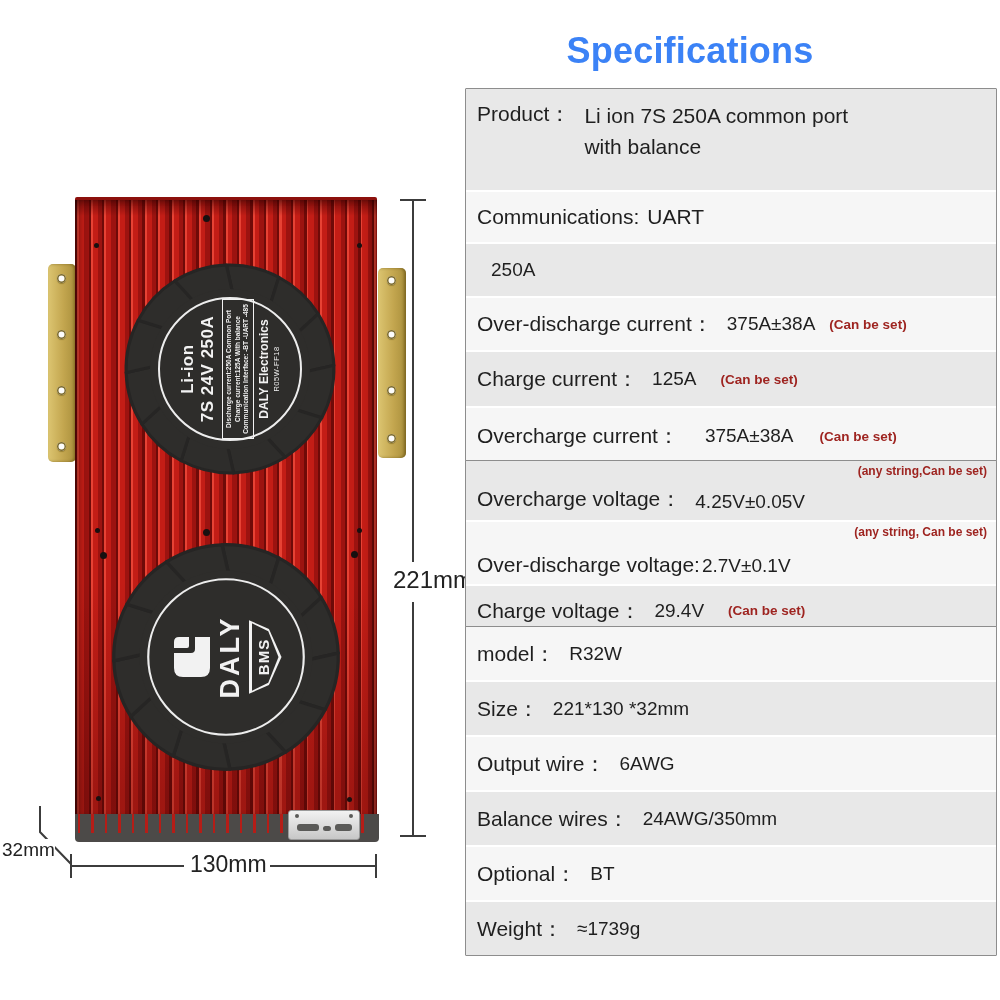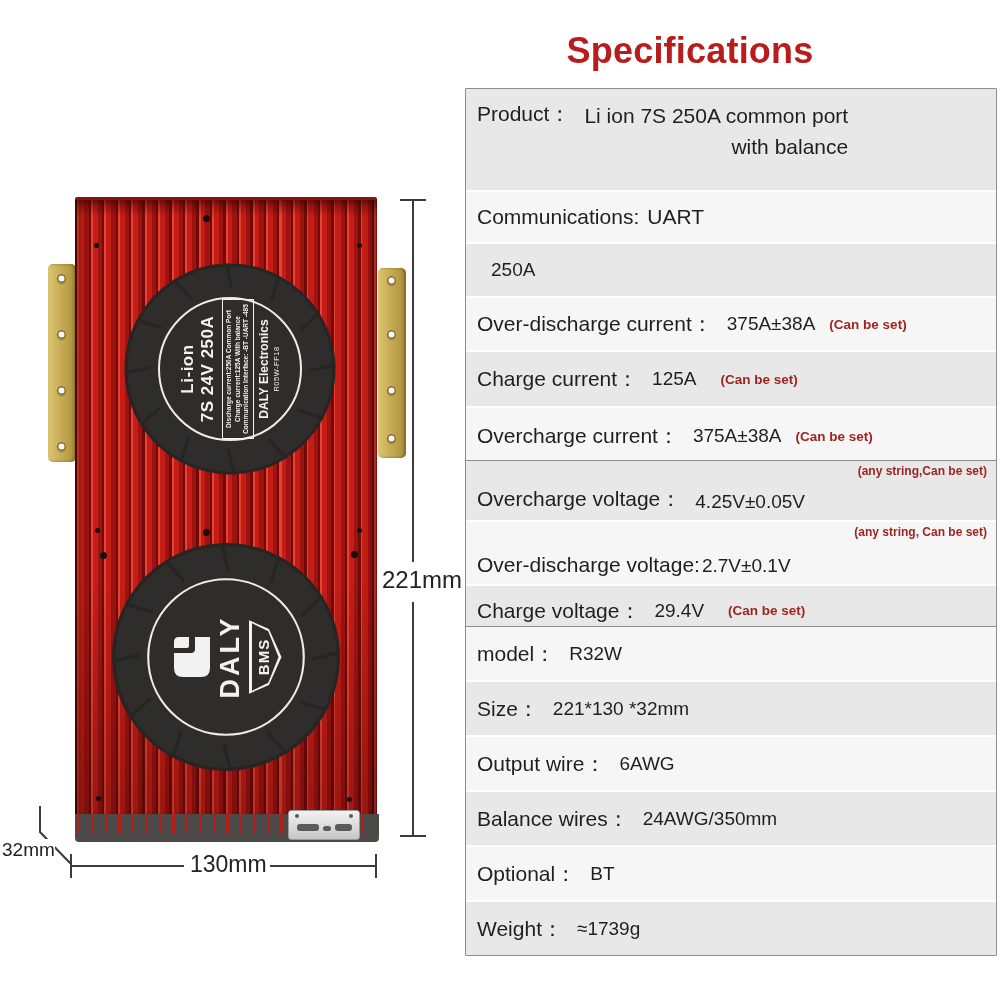--- a/index.html
+++ b/index.html
@@ -2,21 +2,21 @@
 <html><head>
 <meta charset="utf-8">
 <style>
   html,body{margin:0;padding:0;background:#fff;}
   .stage{position:relative;width:1000px;height:1000px;background:#fff;overflow:hidden;
          font-family:"Liberation Sans",sans-serif;color:#1f1f1f;}
   .abs{position:absolute;}
 
   
   .title{left:420px;top:30px;width:540px;text-align:center;font-size:36px;font-weight:700;
-         color:#b91c1c;letter-spacing:.2px;z-index:6;}
+         color:#3b82f6;letter-spacing:.2px;z-index:6;}
 
   
   .spec-box{left:465px;width:530px;border:1px solid #8d8d8d;background:#fff;z-index:6;border-radius:1px;}
   .row{display:flex;align-items:center;padding:0 10px 0 11px;border-bottom:2px solid #fff;position:relative;}
   .row:last-child{border-bottom:none;}
   .row.a{background:#e8e8e8;}
   .row.b{background:#f6f6f6;}
   .lbl{font-size:21px;color:#1f1f1f;white-space:nowrap;}
   .val{font-size:19px;margin-left:14px;white-space:nowrap;}
   .val--lg{font-size:21px;}
@@ -65,21 +65,21 @@
   .logo-word{font-size:27px;font-weight:800;letter-spacing:3px;line-height:30px;margin-top:2px;}
   .badge{position:relative;width:74px;height:33px;margin-top:4px;
          background:#f2f2f2;clip-path:polygon(0% 0%,100% 0%,88% 62%,50% 100%,12% 62%);}
   .badge-in{position:absolute;left:3px;top:3px;right:3px;bottom:3px;background:#2e2d2b;
             clip-path:polygon(0% 0%,100% 0%,88% 62%,50% 100%,12% 62%);
             display:flex;align-items:flex-start;justify-content:center;}
   .badge-in span{font-size:15px;font-weight:800;letter-spacing:1px;margin-top:3px;color:#f2f2f2;}
 
   
   .dim{z-index:6;background:#fff;color:#222;white-space:nowrap;}
-  .dim-221{left:377px;top:566px;font-size:24px;padding:0 5px;}
+  .dim-221{left:377px;top:566px;font-size:24px;padding:0 16px;}
   .dim-130{left:187px;top:851px;font-size:23px;padding:0 3px;}
   .dim-32{left:2px;top:839px;font-size:19px;}
 </style>
 </head>
 <body>
 
 <div class="stage">
 
   <div class="abs" style="left:0;top:0;width:460px;height:1000px;">
 
@@ -193,21 +193,21 @@
       </div>
     </div>
   </div>
 
   <div class="abs dim dim-221">221mm</div>
   <div class="abs dim dim-130">130mm</div>
   <div class="abs dim dim-32">32mm</div>
 
   <div class="abs title">Specifications</div>
 
-  <div class="abs spec-box" style="top:88px;text-align:right;">
+  <div class="abs spec-box" style="top:88px;">
     <div class="row a row--product" style="height:90px;">
       <span class="lbl">Product：</span>
       <div class="pv">
         <div>Li ion 7S 250A common port</div>
         <div>with balance</div>
       </div>
     </div>
     <div class="row b" style="height:50px;">
       <span class="lbl">Communications:</span>
       <span class="val val--lg val--near">UART</span>
@@ -218,21 +218,21 @@
     <div class="row b" style="height:52px;">
       <span class="lbl">Over-discharge current：</span>
       <span class="val">375A±38A</span>
       <span class="note">(Can be set)</span>
     </div>
     <div class="row a" style="height:54px;">
       <span class="lbl">Charge current：</span>
       <span class="val">125A</span>
       <span class="note note--gap">(Can be set)</span>
     </div>
-    <div class="row b" style="height:56px;">
+    <div class="row b" style="height:56px;gap:12px;">
       <span class="lbl">Overcharge current：</span>
       <span class="val">375A±38A</span>
       <span class="note">(Can be set)</span>
     </div>
   </div>
 
   <div class="abs spec-box" style="top:460px;">
     <div class="row a row--notetop" style="height:52px;">
       <span class="lbl">Overcharge voltage：</span>
       <span class="val">4.25V±0.05V</span>

